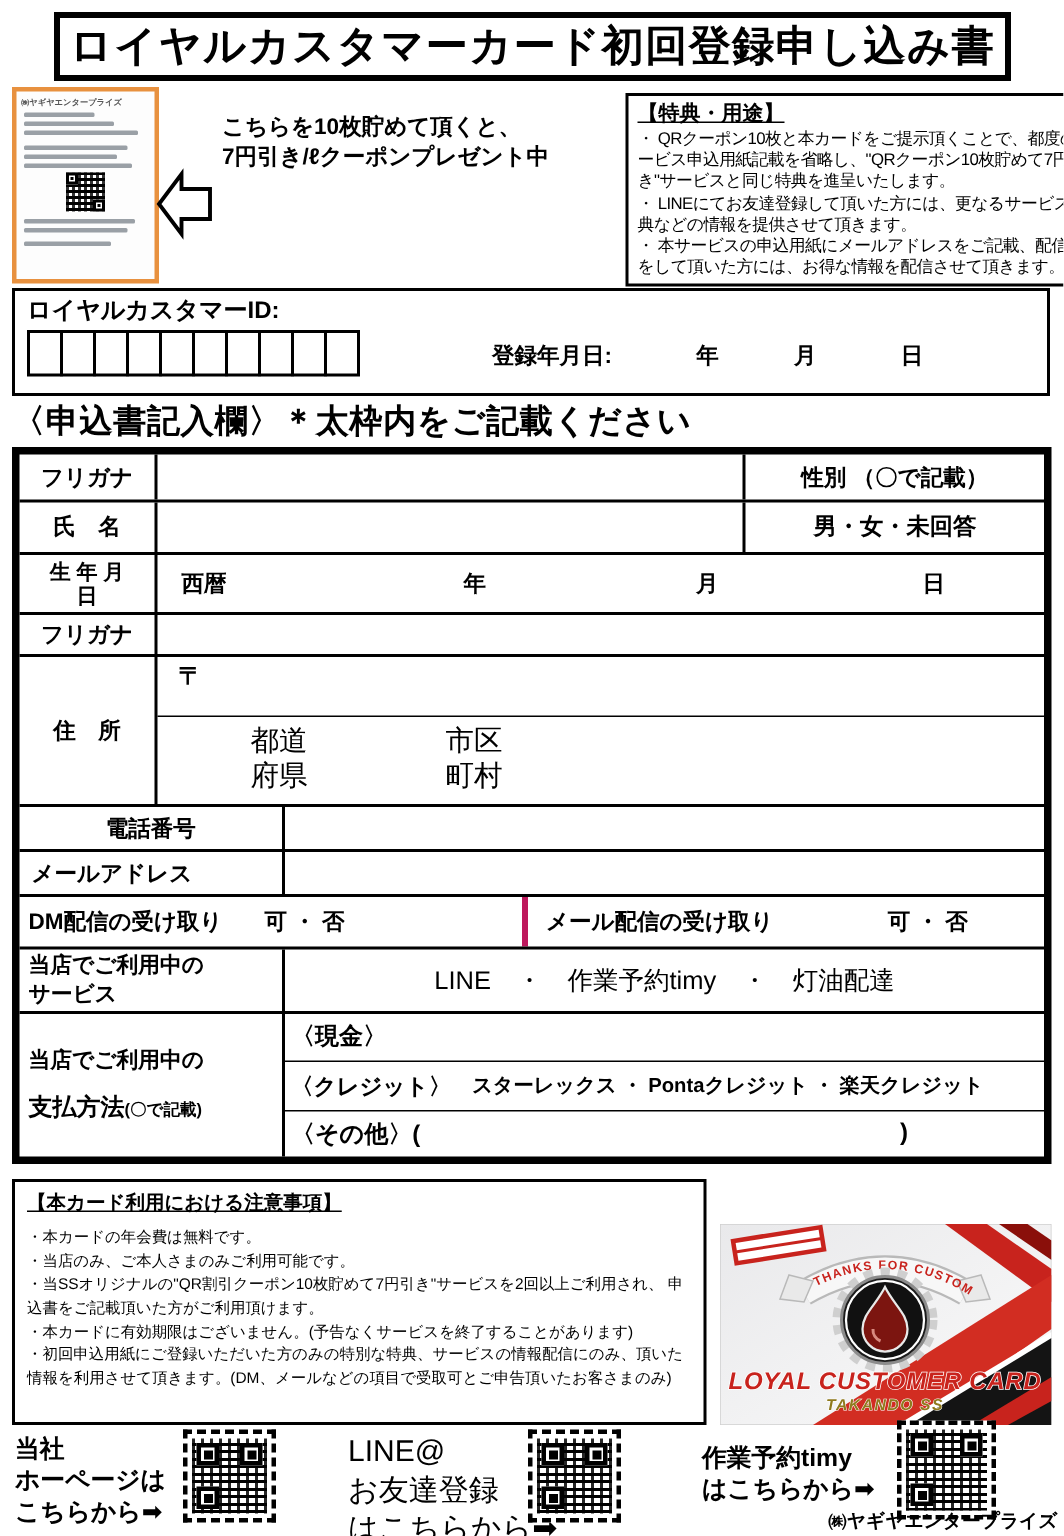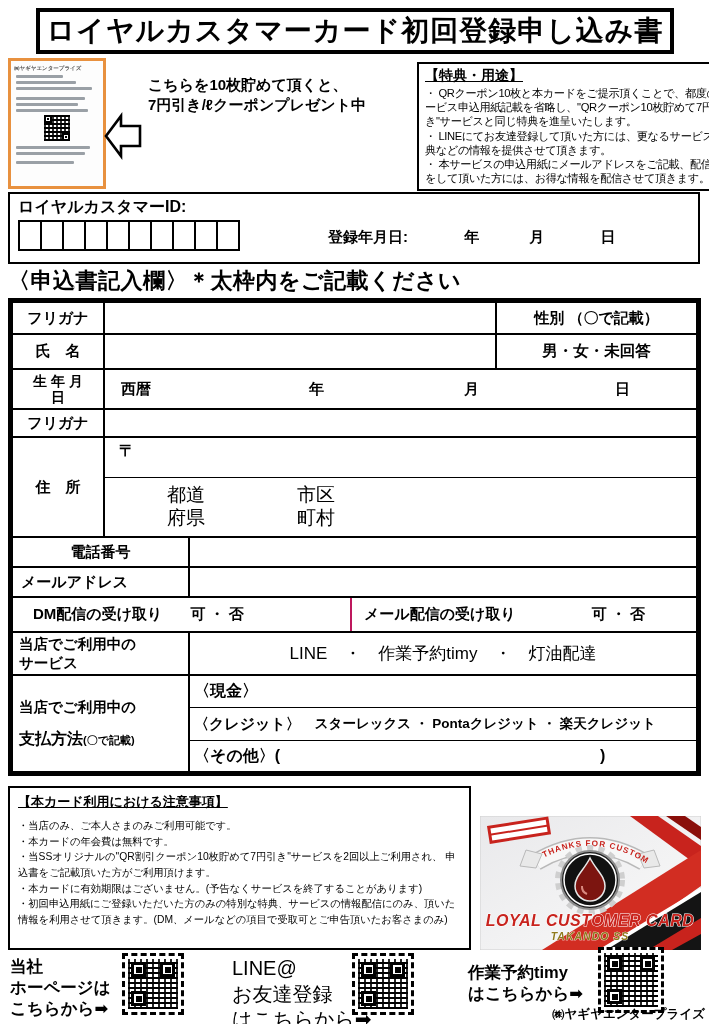--- a/index.html
+++ b/index.html
@@ -175,21 +175,21 @@
       <div class="cell lab2" style="justify-content:center">電話番号</div>
       <div class="cell fill"></div>
     </div>
 
     <div class="trow" style="flex:0 0 30px">
       <div class="cell lab2" style="padding-left:8px">メールアドレス</div>
       <div class="cell fill"></div>
     </div>
 
     <div class="trow" style="flex:0 0 35px">
-      <div class="cell" style="width:339px;border-right:2px solid #be185d;font-weight:800;font-size:15px;padding-left:20px;flex:none">
+      <div class="cell" style="width:339px;border-right:4px solid #be185d;font-weight:800;font-size:15px;padding-left:6px;flex:none">
         <span>DM配信の受け取り</span>
         <span style="margin-left:28px">可 ・ 否</span>
       </div>
       <div class="cell fill" style="font-weight:800;font-size:15px;padding-left:12px">
         <span>メール配信の受け取り</span>
         <span style="margin-left:28px">可 ・ 否</span>
       </div>
     </div>
 
     <div class="trow" style="flex:0 0 43px">
@@ -223,22 +223,22 @@
           <span style="font-size:16px">〈その他〉(</span>
           <span style="font-size:16px;margin-left:320px">)</span>
         </div>
       </div>
     </div>
   </div>
 
   <div class="abs" style="left:8px;top:786px;width:463px;height:164px;border:2.5px solid #000;padding:5px 8px">
     <div style="font-size:13px;font-weight:800;text-decoration:underline;margin-bottom:7px">【本カード利用における注意事項】</div>
     <div style="font-size:10.3px;line-height:1.52;font-weight:500">
+      <div>・本カードの年会費は無料です。</div>
       <div>・当店のみ、ご本人さまのみご利用可能です。</div>
-      <div>・本カードの年会費は無料です。</div>
       <div>・当SSオリジナルの"QR割引クーポン10枚貯めて7円引き"サービスを2回以上ご利用され、 申込書をご記載頂いた方がご利用頂けます。</div>
       <div>・本カードに有効期限はございません。(予告なくサービスを終了することがあります)</div>
       <div>・初回申込用紙にご登録いただいた方のみの特別な特典、サービスの情報配信にのみ、頂いた 情報を利用させて頂きます。(DM、メールなどの項目で受取可とご申告頂いたお客さまのみ)</div>
     </div>
   </div>
 
   <div class="abs" style="left:480px;top:816px;width:221px;height:134px">
     <svg width="221" height="134" viewBox="0 0 221 134">
       <defs>
         <linearGradient id="cardbg" x1="0" y1="0" x2="1" y2="1">

